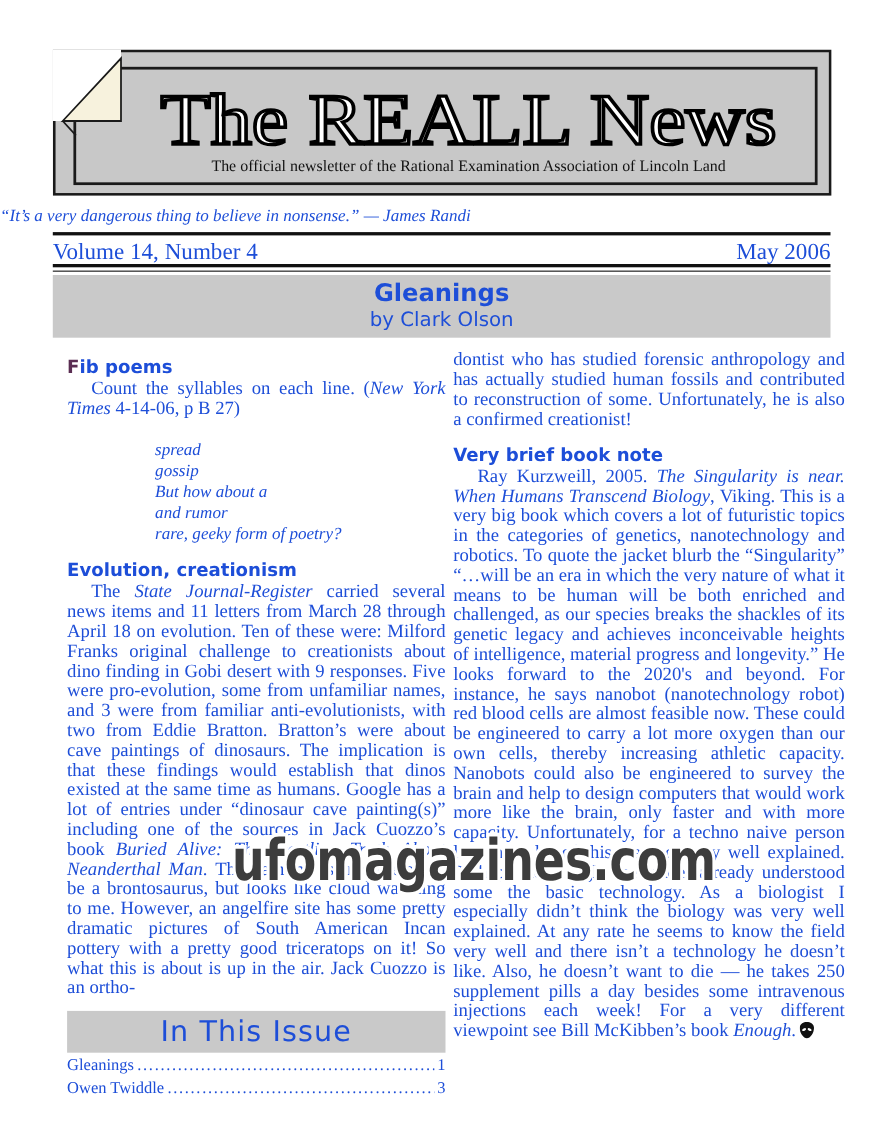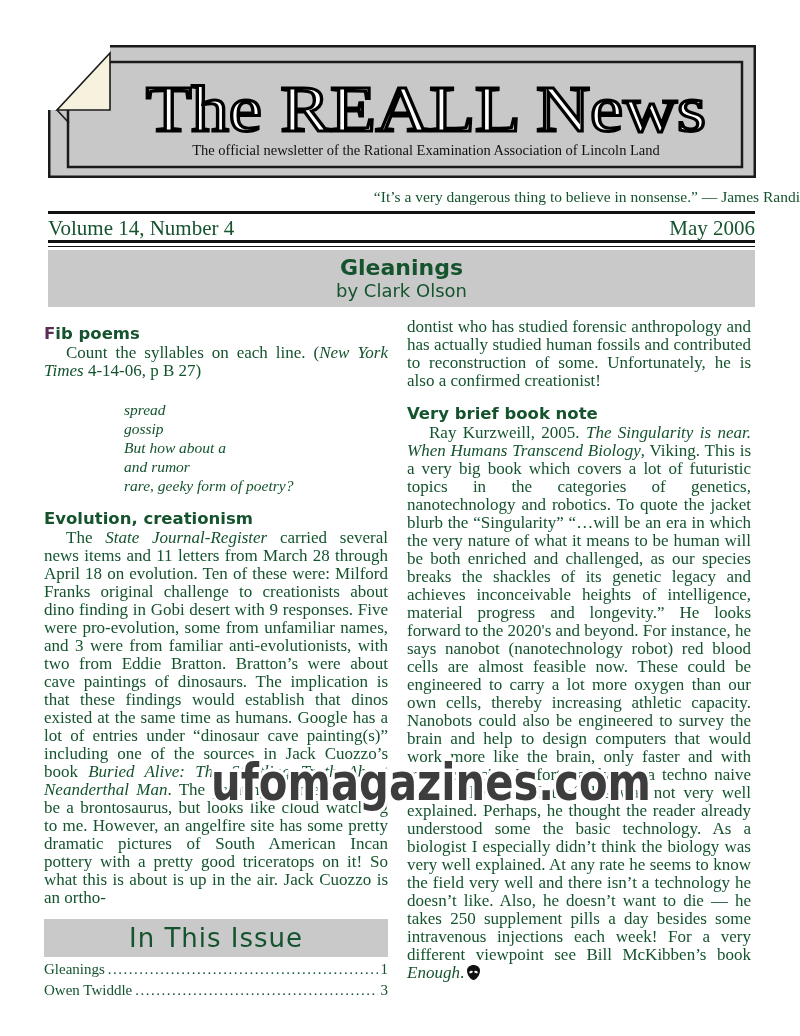--- a/index.html
+++ b/index.html
@@ -1,48 +1,48 @@
 <!DOCTYPE html>
 <html><head>
 <meta charset="utf-8">
 <style>
   html,body { margin:0; padding:0; background:#ffffff; }
   .page {
     position:relative; width:800px; height:1036px; background:#ffffff;
-    font-family:"Liberation Serif","DejaVu Serif",serif; color:#14532d;
+    font-family:"Liberation Serif","DejaVu Serif",serif; color:#1d4ed8;
     overflow:hidden;
   }
   
   .masthead { position:absolute; top:45px; left:48px; width:708px; height:133px; }
   
   .quote {
-    position:absolute; top:188px; left:0; width:100%; text-align:right;
-    font-size:15.5px;
+    position:absolute; top:188px; left:0; width:100%; text-align:left;
+    font-style:italic; font-size:15.5px;
   }
   .rule1 { position:absolute; top:211px; left:48px; width:707px; height:2.5px; background:#111; }
   .volrow {
     position:absolute; top:216px; left:48px; width:707px;
     display:flex; justify-content:space-between; font-size:21px;
   }
   .rule2 {
     position:absolute; top:240px; left:48px; width:707px; height:6.5px;
     border-top:3px solid #111; border-bottom:1.5px solid #111; box-sizing:border-box;
   }
   
   .banner {
     position:absolute; top:250px; left:48px; width:707px; height:57px;
     background:#c9c9c9; text-align:center;
     font-family:"DejaVu Sans","Liberation Sans",sans-serif;
   }
   .banner-title { font-size:22px; font-weight:bold; line-height:24px; padding-top:6px; }
   .banner-byline { font-size:18px; line-height:22px; }
   
   .columns {
-    position:absolute; top:318px; left:44px; width:707px;
-    display:grid; grid-template-columns:344px 1fr; column-gap:19px;
+    position:absolute; top:318px; left:61px; width:707px;
+    display:grid; grid-template-columns:344px 1fr; column-gap:7px;
   }
   h3.sec {
     font-family:"DejaVu Sans","Liberation Sans",sans-serif;
     font-size:16.5px; font-weight:bold; margin:0; line-height:20px;
   }
   h3.fib { margin-top:6px; }
   h3.fib::first-letter { color:#5a2d52; }
   h3.evo { margin-top:14px; }
   h3.book { margin-top:14px; }
   p.body { margin:0; font-size:17px; line-height:18px; text-align:justify;font-family:Liberation Serif, serif; }

